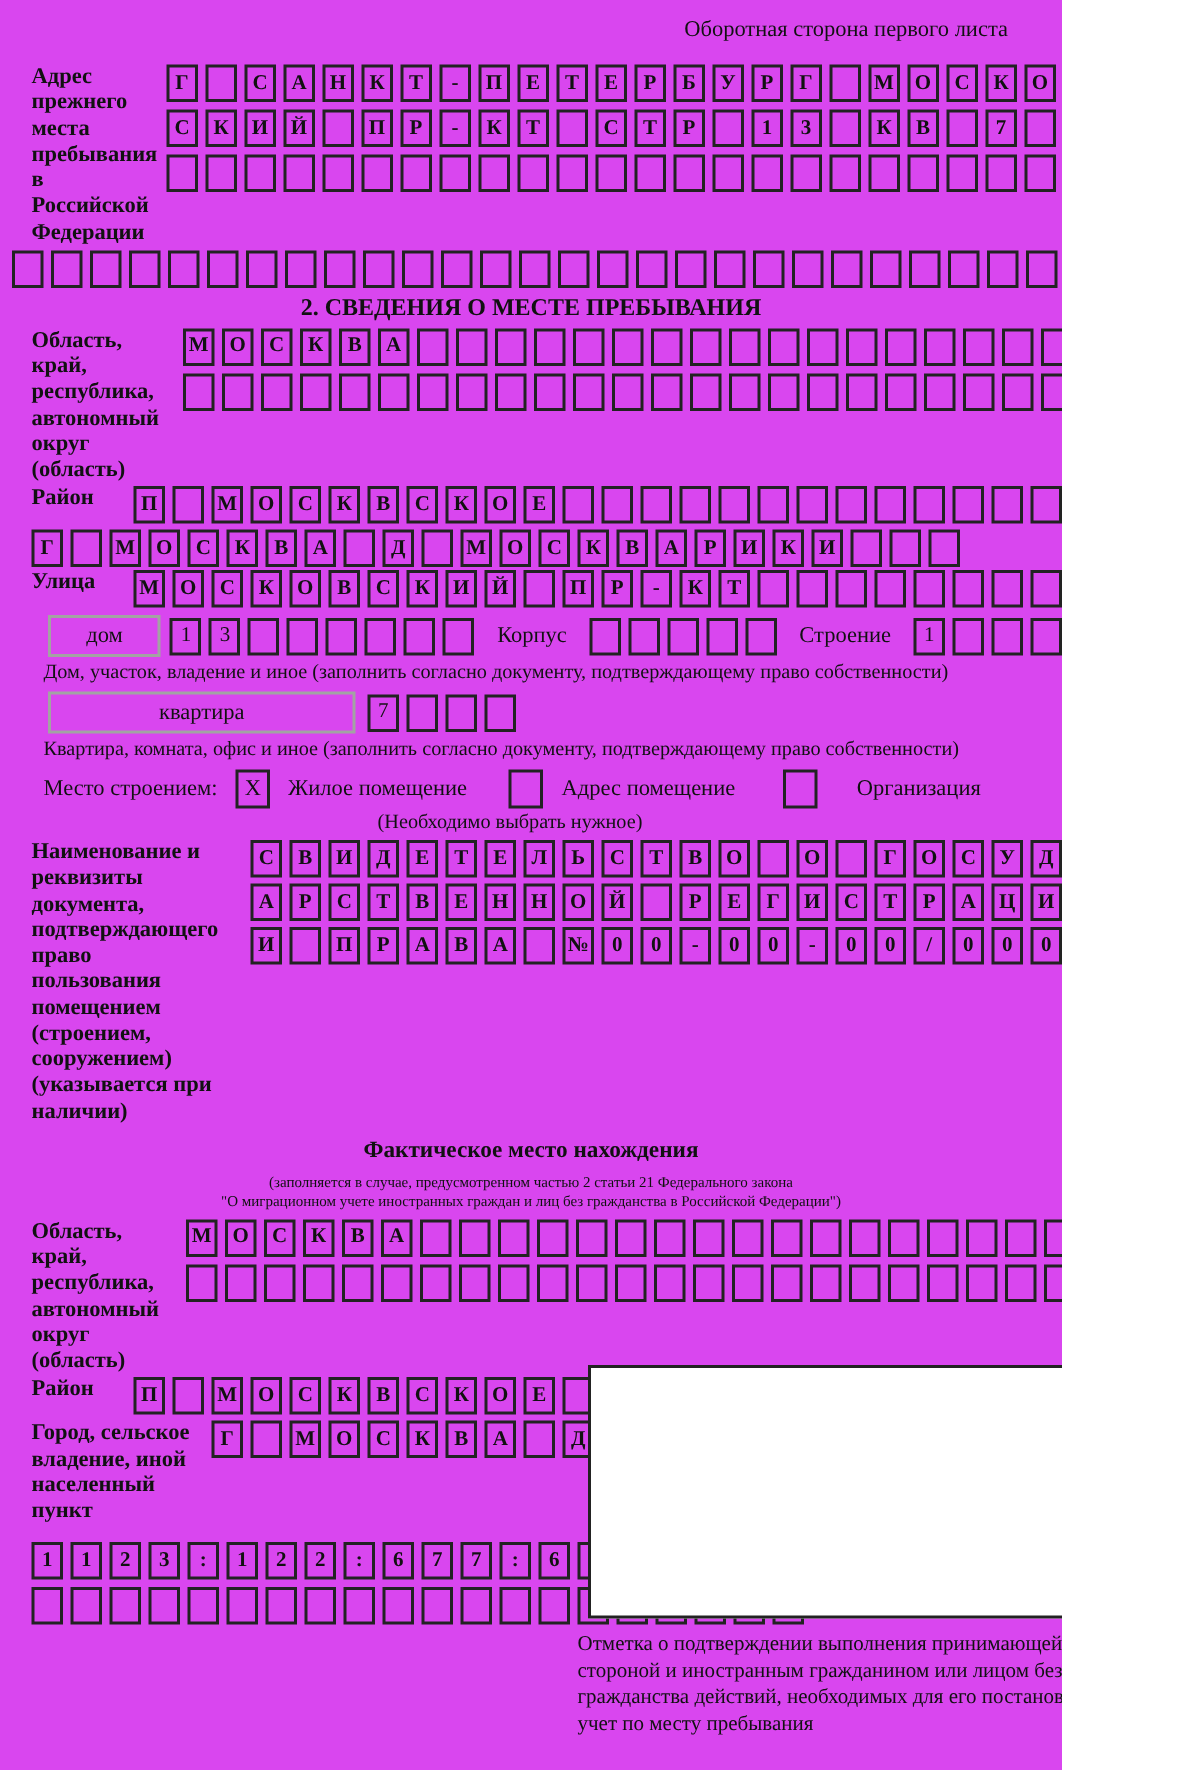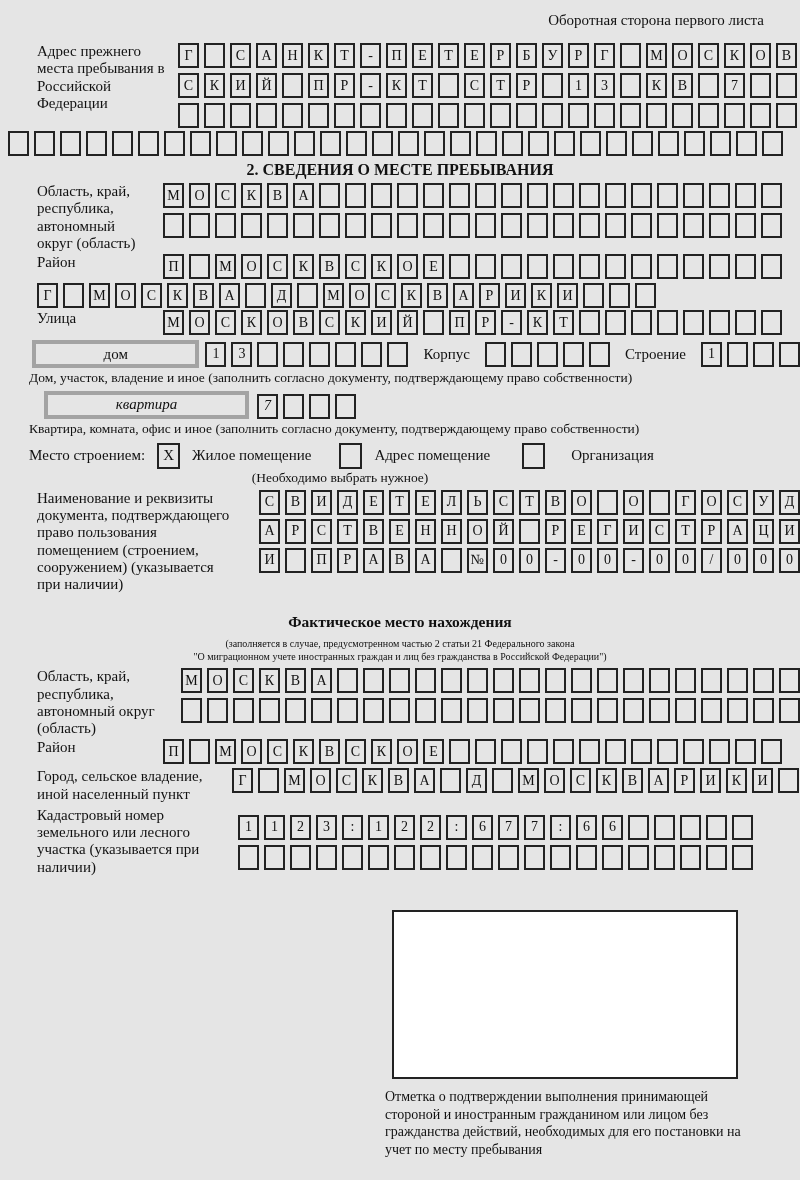--- a/index.html
+++ b/index.html
@@ -1,53 +1,53 @@
 <!DOCTYPE html>
 <html><head>
 <meta charset="utf-8">
 <style>
   html,body{margin:0;padding:0;background:#fff;}
   body{width:800px;height:1180px;font-family:"Liberation Serif","DejaVu Serif",serif;color:#111;}
-  .page{position:relative;width:800px;height:1180px;overflow:hidden;background:#e5e5e5;}
+  .page{position:relative;width:708px;height:1180px;overflow:hidden;background:#d946ef;}
   .hdr{text-align:right;padding:12px 36px 0 0;font-size:15px;}
   .lbl{font-size:15px;line-height:1.15;}
-  .field{display:flex;align-items:flex-start;margin-left:37px;}
+  .field{display:flex;align-items:flex-start;margin-left:21px;font-weight:bold;}
   .boxcol{display:flex;flex-direction:column;gap:5px;}
   .boxrow{display:flex;gap:5px;}
   .cbox{flex:none;width:21px;height:25px;border:2px solid #222;box-sizing:border-box;
         display:flex;align-items:center;justify-content:center;font-size:14px;}
   .fullrow{margin:3px 0 0 8px;}
   .note{font-size:13.5px;line-height:1.25;}
   .note-center{text-align:center;margin-top:2px;}
   .note-left{margin-left:29px;margin-top:2px;}
   .title{font-weight:bold;text-align:center;font-size:16px;margin-top:5px;}
-  .sub-title{font-weight:bold;text-align:center;font-size:15.5px;margin-top:20px;}
+  .sub-title{font-weight:bold;text-align:center;font-size:15.5px;margin-top:8px;}
   .law-note{text-align:center;font-size:10px;line-height:1.3;}
   .law-note.l1{margin-top:6px;}
   .lbl-addr{width:141px;padding-right:6px;box-sizing:border-box;}
   .lbl-region{width:126px;padding-right:16px;box-sizing:border-box;}
   .lbl-district{width:126px;}
   .lbl-city{width:149px;padding-right:25px;box-sizing:border-box;}
   .lbl-street{width:126px;}
   .lbl-doc{width:225px;padding-right:20px;box-sizing:border-box;}
   .lbl-region3{width:151px;padding-right:18px;box-sizing:border-box;}
   .lbl-city3{width:195px;padding-right:5px;box-sizing:border-box;}
   .lbl-cad{width:201px;padding-right:35px;box-sizing:border-box;}
   .f-addr{margin-top:14px;}
   .f-region{margin-top:4px;}
   .f-district{margin-top:2px;}
   .f-city{margin-top:4px;}
   .f-street{margin-top:2px;}
   .house-row{display:flex;align-items:center;margin:5px 0 0 32px;gap:6px;}
-  .widebox{height:28px;border:4px solid #a3a3a3;box-sizing:border-box;
+  .widebox{height:28px;border:2px solid #a3a3a3;box-sizing:border-box;
            display:flex;align-items:center;justify-content:center;font-size:15px;}
   .widebox.dom{width:168px;}
   .widebox.kv{width:205px;}
   .inline-lbl{font-size:15px;margin:0 9px;white-space:nowrap;}
-  .apt-row{display:flex;align-items:flex-end;margin:4px 0 0 44px;gap:8px;font-style:italic;}
+  .apt-row{display:flex;align-items:center;margin:4px 0 0 32px;gap:8px;}
   .chk-row{display:flex;align-items:center;margin:5px 0 0 29px;font-size:15px;}
   .chkbox{flex:none;width:23px;height:26px;border:2px solid #222;box-sizing:border-box;
           display:flex;align-items:center;justify-content:center;font-size:15px;}
   .chk-lbl{margin:0 14px 0 12px;}
   .chk-lbl.b{margin-right:26px;}
   .chk-note{margin:1px 0 0 140px;width:400px;text-align:center;font-size:13.5px;}
   .f-doc{margin-top:4px;}
   .f-doc .boxcol{gap:4px;}
   .f-region3{margin-top:5px;}
   .f-district3{margin-top:2px;}
@@ -572,21 +572,20 @@
         <span class="cbox">А</span>
         <span class="cbox">Р</span>
         <span class="cbox">И</span>
         <span class="cbox">К</span>
         <span class="cbox">И</span>
         <span class="cbox"></span>
       </div>
   </div>
 
   <div class="field f-cad">
-    <div class="lbl lbl-cad">Кадастровый номер земельного или лесного участка (указывается при наличии)</div>
     <div class="boxcol">
       <div class="boxrow">
           <span class="cbox">1</span>
           <span class="cbox">1</span>
           <span class="cbox">2</span>
           <span class="cbox">3</span>
           <span class="cbox">:</span>
           <span class="cbox">1</span>
           <span class="cbox">2</span>
           <span class="cbox">2</span>

